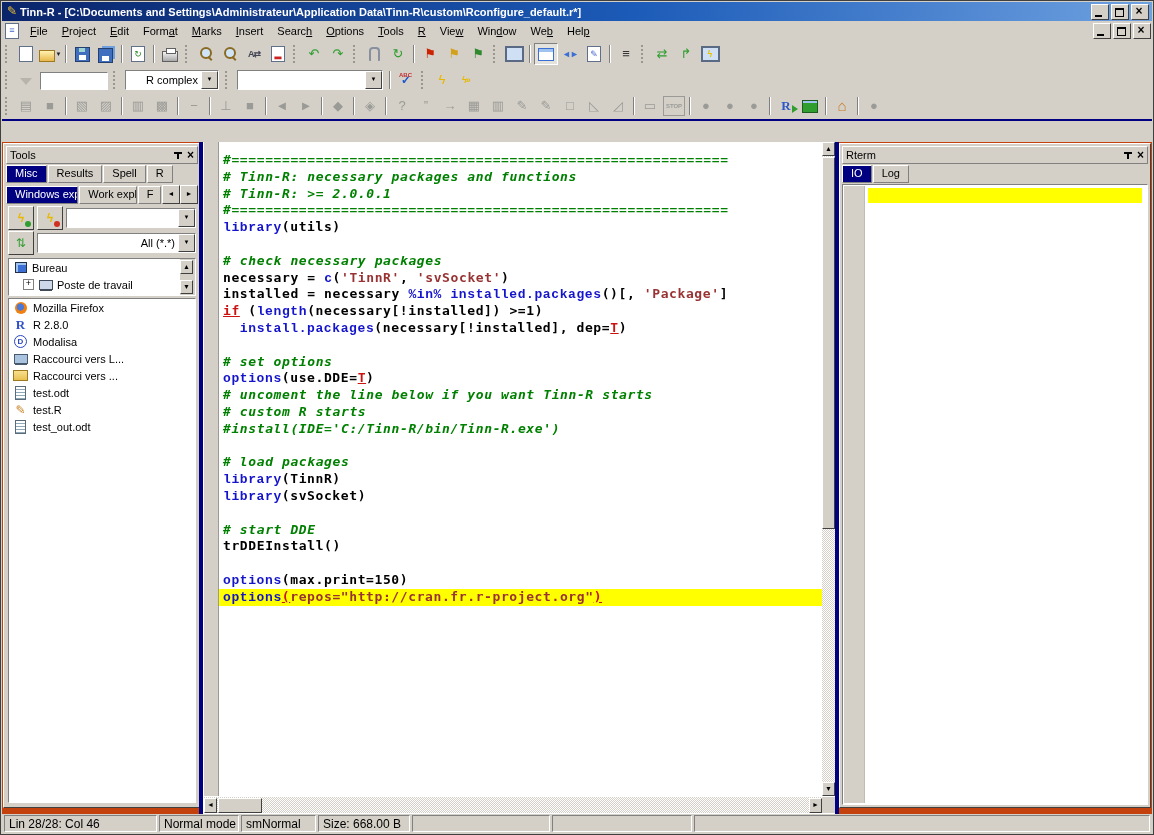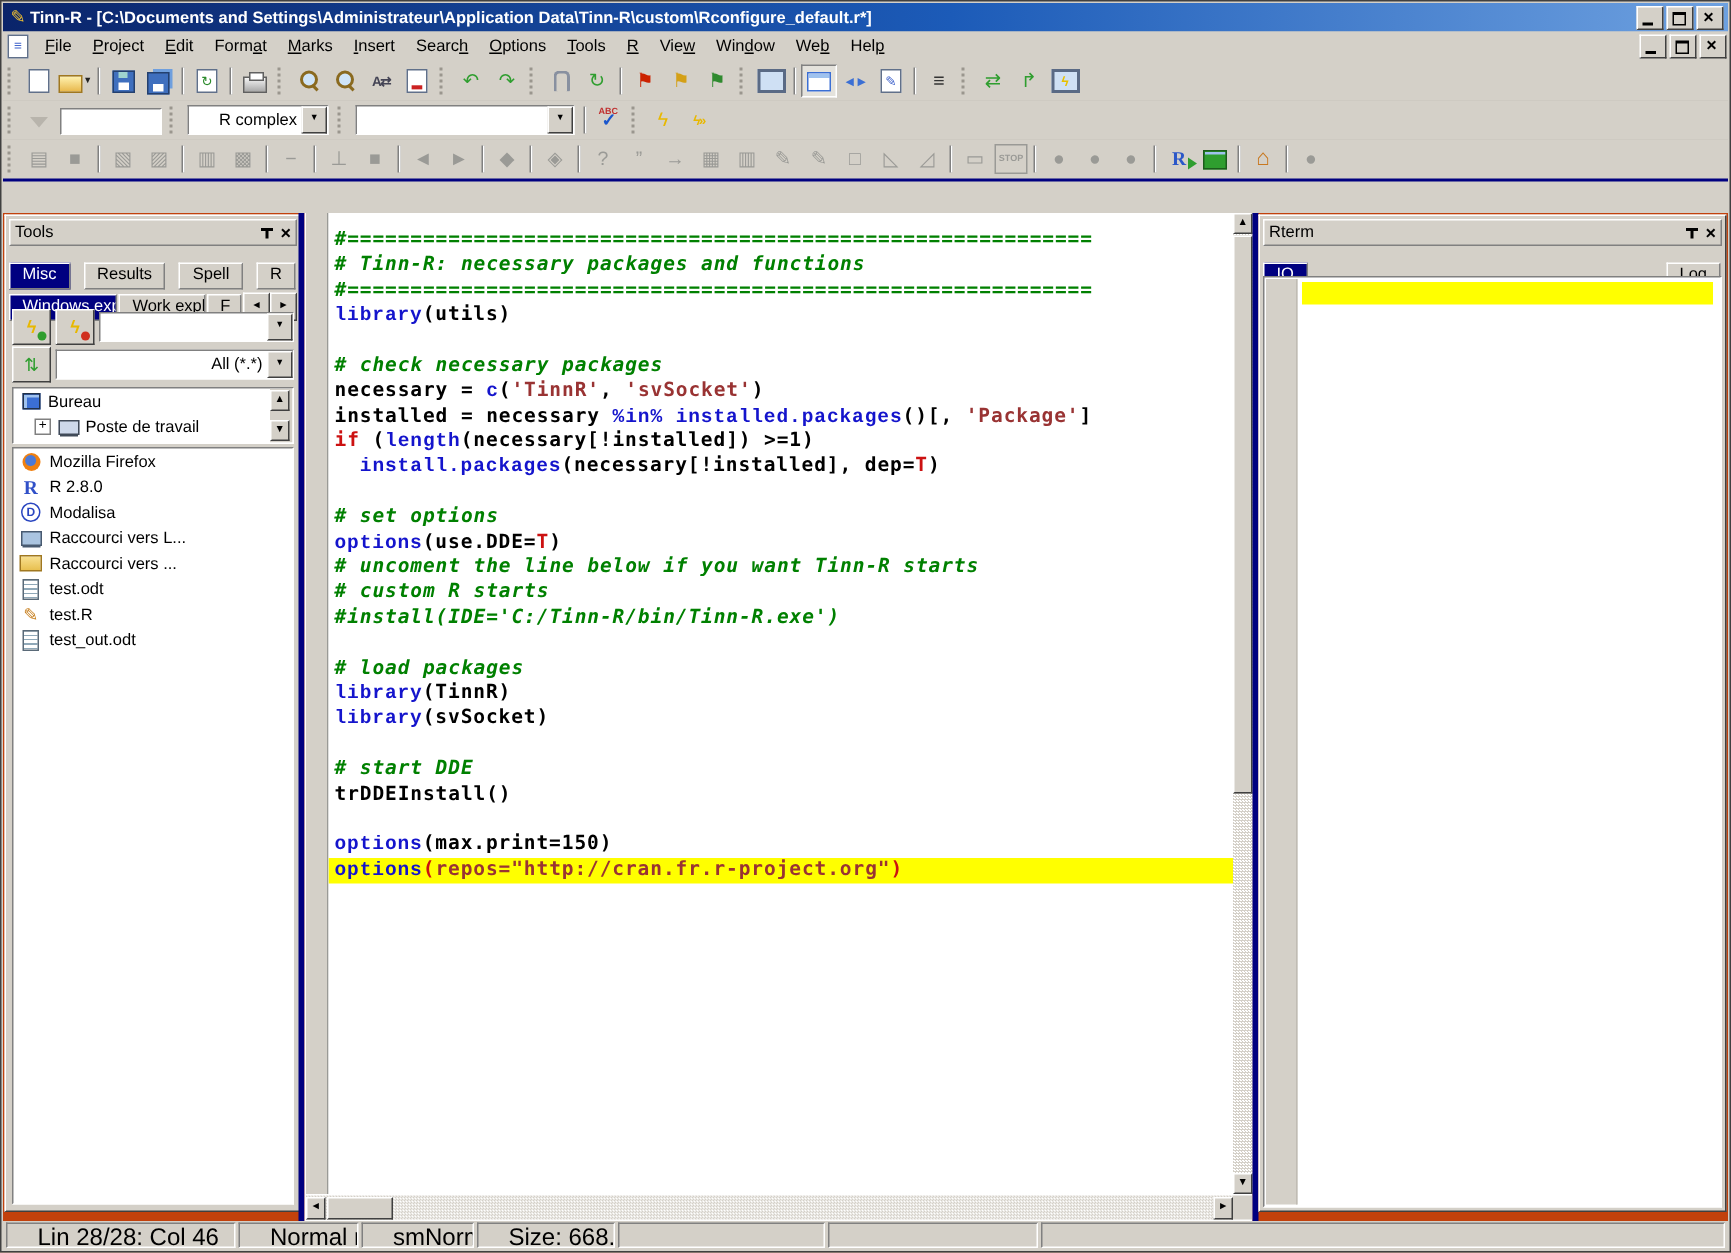--- a/index.html
+++ b/index.html
@@ -67,21 +67,21 @@
   #main{position:absolute;left:1px;top:141px;right:1px;height:672px;background:#c2410c;}
   .vsplit{position:absolute;top:0;bottom:0;width:4px;background:#000080;}
   
   #tools{position:absolute;left:1px;top:1px;width:196px;height:663px;background:#d4d0c8;border:1px solid #fff;border-right-color:#404040;border-bottom-color:#404040;}
   .pcap{position:absolute;left:2px;top:2px;right:2px;height:16px;border:1px solid;border-color:#fff #808080 #808080 #fff;display:flex;align-items:center;padding:0 3px;font-size:11px;background:#d4d0c8;}
   .pcap .cap{flex:1;}
   .pin{position:relative;width:11px;height:11px;flex:none;margin-right:4px;}
   .pin::before{content:"";position:absolute;left:5px;top:2px;width:2px;height:7px;background:#000;}
   .pin::after{content:"";position:absolute;left:2px;top:2px;width:8px;height:2px;background:#000;}
   .pclose{font-weight:bold;font-size:12px;line-height:11px;flex:none;}
-  .ptabs{position:absolute;left:2px;right:2px;display:flex;align-items:flex-end;height:30px;justify-content:space-between;}
+  .ptabs{position:absolute;left:2px;right:2px;display:flex;align-items:flex-end;height:20px;}
   #toolstabs{top:19px;}
   #toolssubtabs{top:40px;}
   .ptab{height:15px;background:#d4d0c8;border:1px solid;border-color:#fff #808080 #808080 #fff;font-size:11px;padding:1px 8px 0;margin-right:1px;white-space:nowrap;overflow:hidden;}
   .ptab.active{background:#000080;color:#fff;}
   .tarr{width:16px;height:17px;background:#d4d0c8;border:1px solid;border-color:#fff #404040 #404040 #fff;font-size:7px;text-align:center;line-height:16px;flex:none;}
   .prow{position:absolute;left:4px;right:4px;display:flex;gap:3px;height:22px;align-items:center;}
   #prowA{top:63px;}
   #prowB{top:88px;}
   .pbtn{width:24px;height:22px;background:#d4d0c8;border:1px solid;border-color:#fff #404040 #404040 #fff;display:flex;align-items:center;justify-content:center;flex:none;position:relative;font-size:12px;}
   .pbtn .dot{position:absolute;right:2px;bottom:2px;width:6px;height:6px;border-radius:50%;}
@@ -109,37 +109,37 @@
   
   #editor{position:absolute;left:201px;top:0;width:632px;height:672px;background:#fff;}
   .gutter{position:absolute;left:1px;top:0;width:14px;height:654px;background:#d4d0c8;border-right:1px solid #9a9a96;}
   .codearea{position:absolute;left:16px;top:0;right:13px;height:654px;background:#fff;overflow:hidden;}
   #code{padding:10px 0 0 4px;font-family:"DejaVu Sans Mono",monospace;font-size:13px;font-weight:bold;line-height:16.8px;letter-spacing:0.6px;}
   .cl{height:16.8px;white-space:pre;}
   .cl.hl{background:#ffff00;margin-left:-4px;padding-left:4px;}
   .tk-cm{color:#008000;font-style:italic;}
   .tk-kw{color:#1414cc;font-family:Liberation Mono, monospace;}
   .tk-st{color:#993333;}
-  .tk-rd{color:#cc1111;}
+  .tk-rd{color:#cc1111;text-decoration:underline;}
   .tk-tx{color:#000;}
   .dith{background-color:#e6e4e0;background-image:conic-gradient(#fff 0 25%,#d4d0c8 0 50%,#fff 0 75%,#d4d0c8 0 100%);background-size:2px 2px;}
   .vscroll{position:absolute;right:0;top:0;width:13px;height:654px;}
   .hscroll{position:absolute;left:1px;bottom:1px;right:13px;height:16px;}
   .sbtn{position:absolute;width:13px;height:14px;background:#d4d0c8;border:1px solid;border-color:#fff #404040 #404040 #fff;font-size:7px;line-height:12px;text-align:center;box-sizing:border-box;}
   .sthumb{position:absolute;background:#d4d0c8;border:1px solid;border-color:#fff #404040 #404040 #fff;box-sizing:border-box;}
   .corner{position:absolute;right:0;bottom:1px;width:13px;height:16px;background:#d4d0c8;}
   
   #rterm{position:absolute;left:837px;top:1px;right:1px;height:663px;background:#d4d0c8;border:1px solid #fff;border-right-color:#404040;border-bottom-color:#404040;}
   #rtermtabs{top:19px;}
   .rcontent{position:absolute;left:2px;right:2px;top:40px;bottom:2px;background:#fff;border:1px solid;border-color:#808080 #fff #fff #808080;}
   .rgut{position:absolute;left:1px;top:1px;width:20px;bottom:1px;background:#d4d0c8;border-right:1px solid #c0bcb4;}
   .ryellow{position:absolute;left:25px;top:3px;right:5px;height:15px;background:#ffff00;}
   
   #statusbar{position:absolute;left:1px;right:1px;bottom:1px;height:19px;background:#d4d0c8;display:flex;gap:2px;padding:1px 2px;box-sizing:border-box;}
-  .scell{border:1px solid;border-color:#808080 #fff #fff #808080;font-size:16px;padding:1px 20px;white-space:nowrap;overflow:hidden;box-sizing:border-box;}
+  .scell{border:1px solid;border-color:#808080 #fff #fff #808080;font-size:12px;padding:1px 4px;white-space:nowrap;overflow:hidden;box-sizing:border-box;}
   .scell:nth-child(1){width:153px;}
   .scell:nth-child(2){width:80px;}
   .scell:nth-child(3){width:75px;}
   .scell:nth-child(4){width:92px;}
   .scell:nth-child(5){width:138px;}
   .scell:nth-child(6){width:140px;}
   .scell:nth-child(7){flex:1;}
 </style>
 </head>
 <body>
@@ -502,20 +502,21 @@
     </div>
 
     <div class="vsplit" style="left:197px;"></div>
 
     <div id="editor">
       <div class="gutter"></div>
       <div class="codearea">
         <div id="code">
             <div class="cl"><span class="tk-cm">#===========================================================</span></div>
             <div class="cl"><span class="tk-cm"># Tinn-R: necessary packages and functions</span></div>
+            <div class="cl"><span class="tk-cm"># Tinn-R: &gt;= 2.0.0.1</span></div>
             <div class="cl"><span class="tk-cm">#===========================================================</span></div>
             <div class="cl"><span class="tk-kw">library</span><span class="tk-tx">(utils)</span></div>
             <div class="cl">&nbsp;</div>
             <div class="cl"><span class="tk-cm"># check necessary packages</span></div>
             <div class="cl"><span class="tk-tx">necessary = </span><span class="tk-kw">c</span><span class="tk-tx">(</span><span class="tk-st">'TinnR'</span><span class="tk-tx">, </span><span class="tk-st">'svSocket'</span><span class="tk-tx">)</span></div>
             <div class="cl"><span class="tk-tx">installed = necessary </span><span class="tk-kw">%in%</span><span class="tk-tx"> </span><span class="tk-kw">installed.packages</span><span class="tk-tx">()[, </span><span class="tk-st">'Package'</span><span class="tk-tx">]</span></div>
             <div class="cl"><span class="tk-rd">if</span><span class="tk-tx"> (</span><span class="tk-kw">length</span><span class="tk-tx">(necessary[!installed]) &gt;=1)</span></div>
             <div class="cl"><span class="tk-tx">  </span><span class="tk-kw">install.packages</span><span class="tk-tx">(necessary[!installed], dep=</span><span class="tk-rd">T</span><span class="tk-tx">)</span></div>
             <div class="cl">&nbsp;</div>
             <div class="cl"><span class="tk-cm"># set options</span></div>

